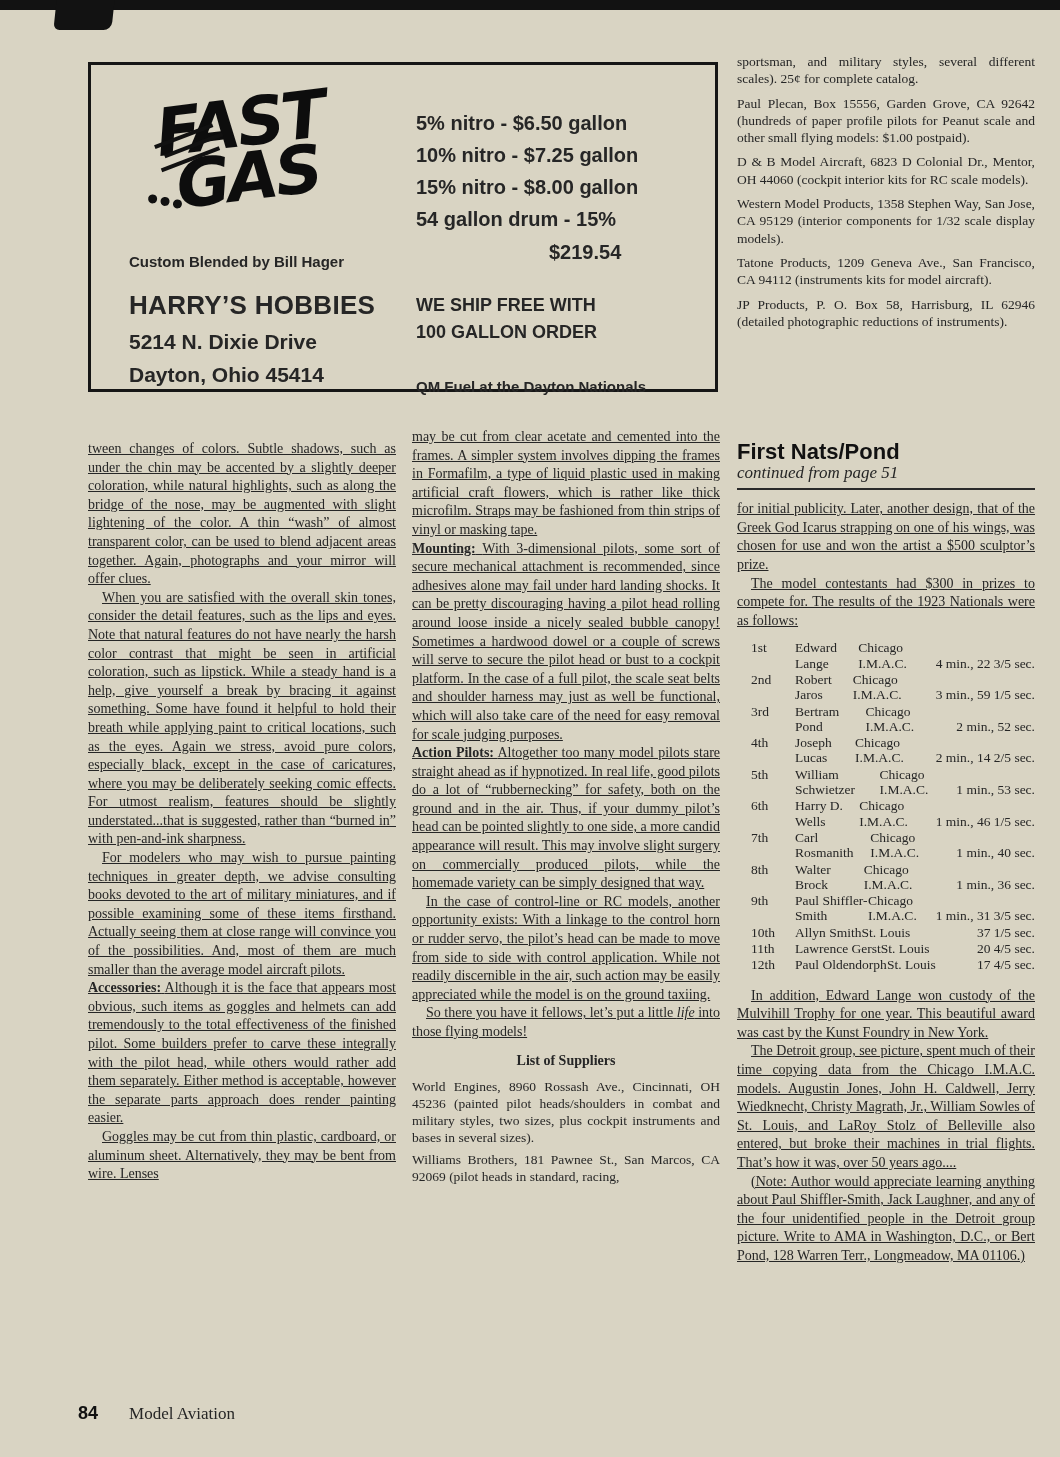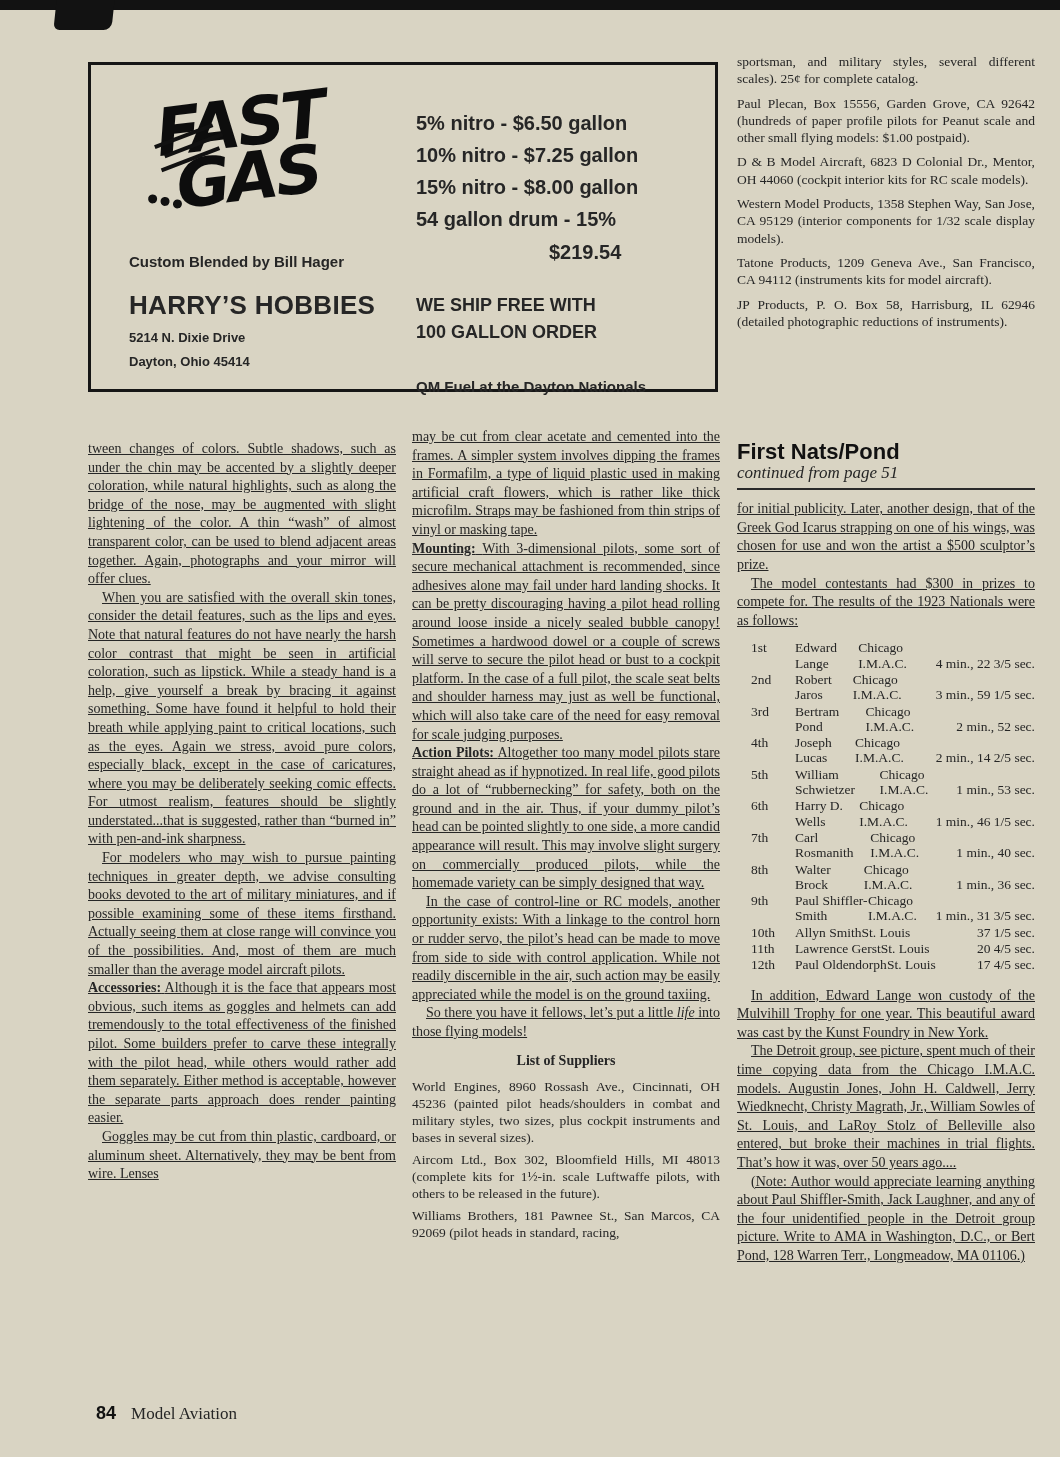--- a/index.html
+++ b/index.html
@@ -14,21 +14,21 @@
   .ad { position:absolute; left:88px; top:62px; width:630px; height:330px; border:3px solid #161616; box-sizing:border-box; }
   .ad-left { position:absolute; left:0; top:0; width:325px; height:100%; padding-left:38px; box-sizing:border-box; font-family:"Liberation Sans", sans-serif; }
   .logo-wrap { position:relative; margin-top:26px; height:152px; }
   .logo { position:absolute; left:30px; top:6px; transform:rotate(-7deg); font-family:"DejaVu Sans", sans-serif; font-weight:900; font-style:italic; color:#0d0d0d; line-height:0.82; }
   .logo-line1 { font-size:66px; letter-spacing:-3px; }
   .logo-line2 { font-size:66px; letter-spacing:-3px; margin-left:14px; }
   .streaks { position:absolute; left:-4px; top:30px; width:62px; height:4px; background:#111; transform:rotate(-14deg); box-shadow:6px 12px 0 #111, -2px 24px 0 #111; }
   .dots { position:absolute; left:-16px; top:86px; width:9px; height:9px; border-radius:50%; background:#111; box-shadow:12px 4px 0 #111, 24px 8px 0 #111; }
   .custom-blend { font-weight:bold; font-size:15px; margin-top:10px; }
   .store-name { font-weight:bold; font-size:26px; margin-top:20px; letter-spacing:0.3px; }
-  .address { font-weight:bold; font-size:13px; margin-top:9px; }
+  .address { font-weight:bold; font-size:21px; margin-top:9px; }
   .ad-right { position:absolute; left:325px; top:0; width:300px; height:100%; font-family:"Liberation Sans", sans-serif; }
   .prices { margin-top:42px; }
   .price-line { font-weight:bold; font-size:20px; line-height:32px; margin:0; }
   .drum-price { font-weight:bold; font-size:20px; margin-top:6px; padding-left:133px; }
   .ship { margin-top:28px; }
   .ship-line { font-weight:bold; font-size:18px; line-height:27px; margin:0; }
   .qm-line { font-weight:bold; font-size:15px; margin-top:32px; }
 
   
   .suppliers-top { position:absolute; left:737px; top:53px; width:298px; font-size:13.5px; line-height:17.3px; text-align:justify; }
@@ -55,21 +55,21 @@
   .fn-title { font-family:"Liberation Sans", sans-serif; font-weight:bold; font-size:22px; color:#111; }
   .fn-sub { font-style:italic; font-weight:normal; font-size:17px; margin-top:2px; }
 
   .results { margin:10px 0 14px 0; padding-left:14px; font-size:13.5px; line-height:15.3px; text-align:left; }
   .res-row { display:flex; margin-bottom:1px; }
   .res-place { width:44px; flex:none; }
   .res-mid { flex:1; display:flex; min-width:0; }
   .res-time { flex:none; align-self:flex-end; white-space:nowrap; }
 
   
-  .footer { position:absolute; left:96px; top:1403px; display:flex; align-items:flex-end; gap:15px; }
+  .footer { position:absolute; left:78px; top:1403px; display:flex; align-items:flex-end; gap:31px; }
   .page-number { font-family:"Liberation Sans", sans-serif; font-weight:bold; font-size:18px; color:#111; }
   .magazine-name { font-size:17px; }
 </style>
 </head>
 <body>
 
 <div class="page">
 
   <div class="scan-top"></div>
   <div class="scan-corner"></div>
@@ -127,21 +127,20 @@
   <div class="col col2">
     <p class="body-para">may be cut from clear acetate and cemented into the frames. A simpler system involves dipping the frames in Formafilm, a type of liquid plastic used in making artificial craft flowers, which is rather like thick microfilm. Straps may be fashioned from thin strips of vinyl or masking tape.</p>
     <p class="body-para lead"><b>Mounting:</b> <span>With 3-dimensional pilots, some sort of secure mechanical attachment is recommended, since adhesives alone may fail under hard landing shocks. It can be pretty discouraging having a pilot head rolling around loose inside a nicely sealed bubble canopy! Sometimes a hardwood dowel or a couple of screws will serve to secure the pilot head or bust to a cockpit platform. In the case of a full pilot, the scale seat belts and shoulder harness may just as well be functional, which will also take care of the need for easy removal for scale judging purposes.</span></p>
     <p class="body-para lead"><b>Action Pilots:</b> <span>Altogether too many model pilots stare straight ahead as if hypnotized. In real life, good pilots do a lot of “rubbernecking” for safety, both on the ground and in the air. Thus, if your dummy pilot’s head can be pointed slightly to one side, a more candid appearance will result. This may involve slight surgery on commercially produced pilots, while the homemade variety can be simply designed that way.</span></p>
     <p class="body-para indent">In the case of control-line or RC models, another opportunity exists: With a linkage to the control horn or rudder servo, the pilot’s head can be made to move from side to side with control application. While not readily discernible in the air, such action may be easily appreciated while the model is on the ground taxiing.</p>
     <p class="body-para indent"><span>So there you have it fellows, let’s put a little </span><i>life</i><span> into those flying models!</span></p>
     <div class="sub-head">List of Suppliers</div>
     <div>
 
     <p class="sup-para">World Engines, 8960 Rossash Ave., Cincinnati, OH 45236 (painted pilot heads/shoulders in combat and military styles, two sizes, plus cockpit instruments and bases in several sizes).</p>
-        <p class="sup-para">Aircom Ltd., Box 302, Bloomfield Hills, MI 48013 (complete kits for 1½-in. scale Luftwaffe pilots, with others to be released in the future).</p>
         <p class="sup-para">Williams Brothers, 181 Pawnee St., San Marcos, CA 92069 (pilot heads in standard, racing,</p>
       </div>
   </div>
 
   <div class="col col3">
     <div class="fn-head">
       <div class="fn-title">First Nats/Pond</div>
       <div class="fn-sub">continued from page 51</div>
     </div>
     <p class="body-para">for initial publicity. Later, another design, that of the Greek God Icarus strapping on one of his wings, was chosen for use and won the artist a $500 sculptor’s prize.</p>

